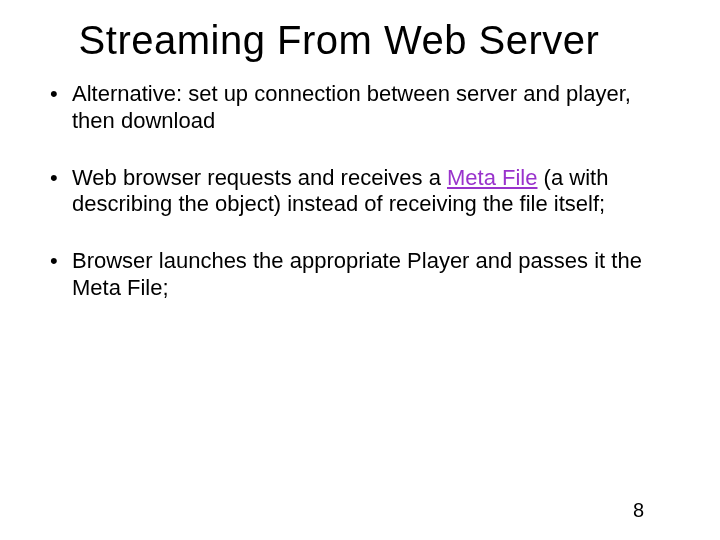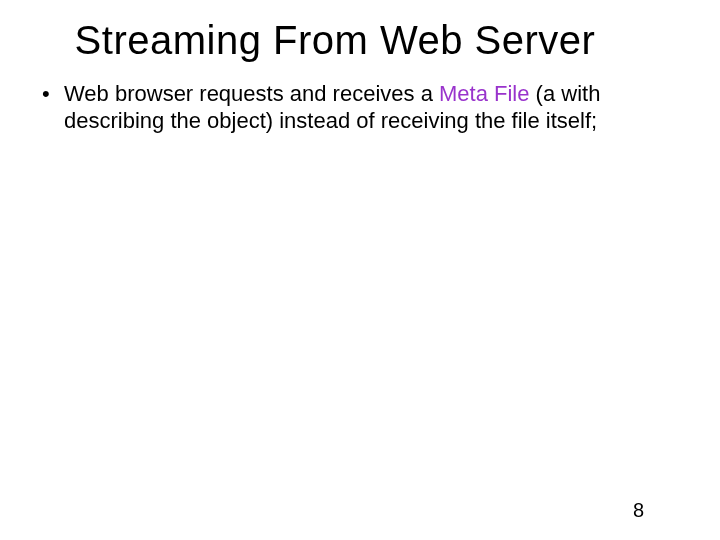--- a/index.html
+++ b/index.html
@@ -8,21 +8,21 @@
     width: 720px;
     height: 540px;
     background: #ffffff;
     font-family: "Comic Sans MS", "Comic Sans", cursive, sans-serif;
     color: #000;
   }
   .slide {
     box-sizing: border-box;
     width: 686px;
     height: 540px;
-    padding: 18px 36px 10px 20px;
+    padding: 18px 36px 10px 28px;
     position: relative;
   }
   .title {
     font-size: 40px;
     text-align: center;
     margin: 0 0 18px 0;
     font-weight: normal;
     letter-spacing: 0.5px;
   }
   ul.bullets {
@@ -39,35 +39,42 @@
   }
   ul.bullets > li::before {
     content: "•";
     position: absolute;
     left: -6px;
     top: 0;
     font-size: 22px;
   }
   .meta {
     color: #9933cc;
+    text-decoration: underline;
   }
   .pagenum {
     position: absolute;
     right: 42px;
     bottom: 18px;
     font-size: 20px;
     color: #000;
   }
 </style>
 </head>
 <body>
 
 <div class="slide">
   <h1 class="title">Streaming From Web Server</h1>
 
   <ul class="bullets">
     <li>
+      <span>Alternative: set up connection between server and player, then download</span><span class="meta"></span><span></span>
+    </li>
+    <li>
       <span>Web browser requests and receives a </span><span class="meta">Meta File</span><span> (a with describing the object) instead of receiving the file itself;</span>
+    </li>
+    <li>
+      <span>Browser launches the appropriate Player and passes it the Meta File;</span><span class="meta"></span><span></span>
     </li>
   </ul>
 
   <div class="pagenum">8</div>
 </div>
 
 </body></html>

